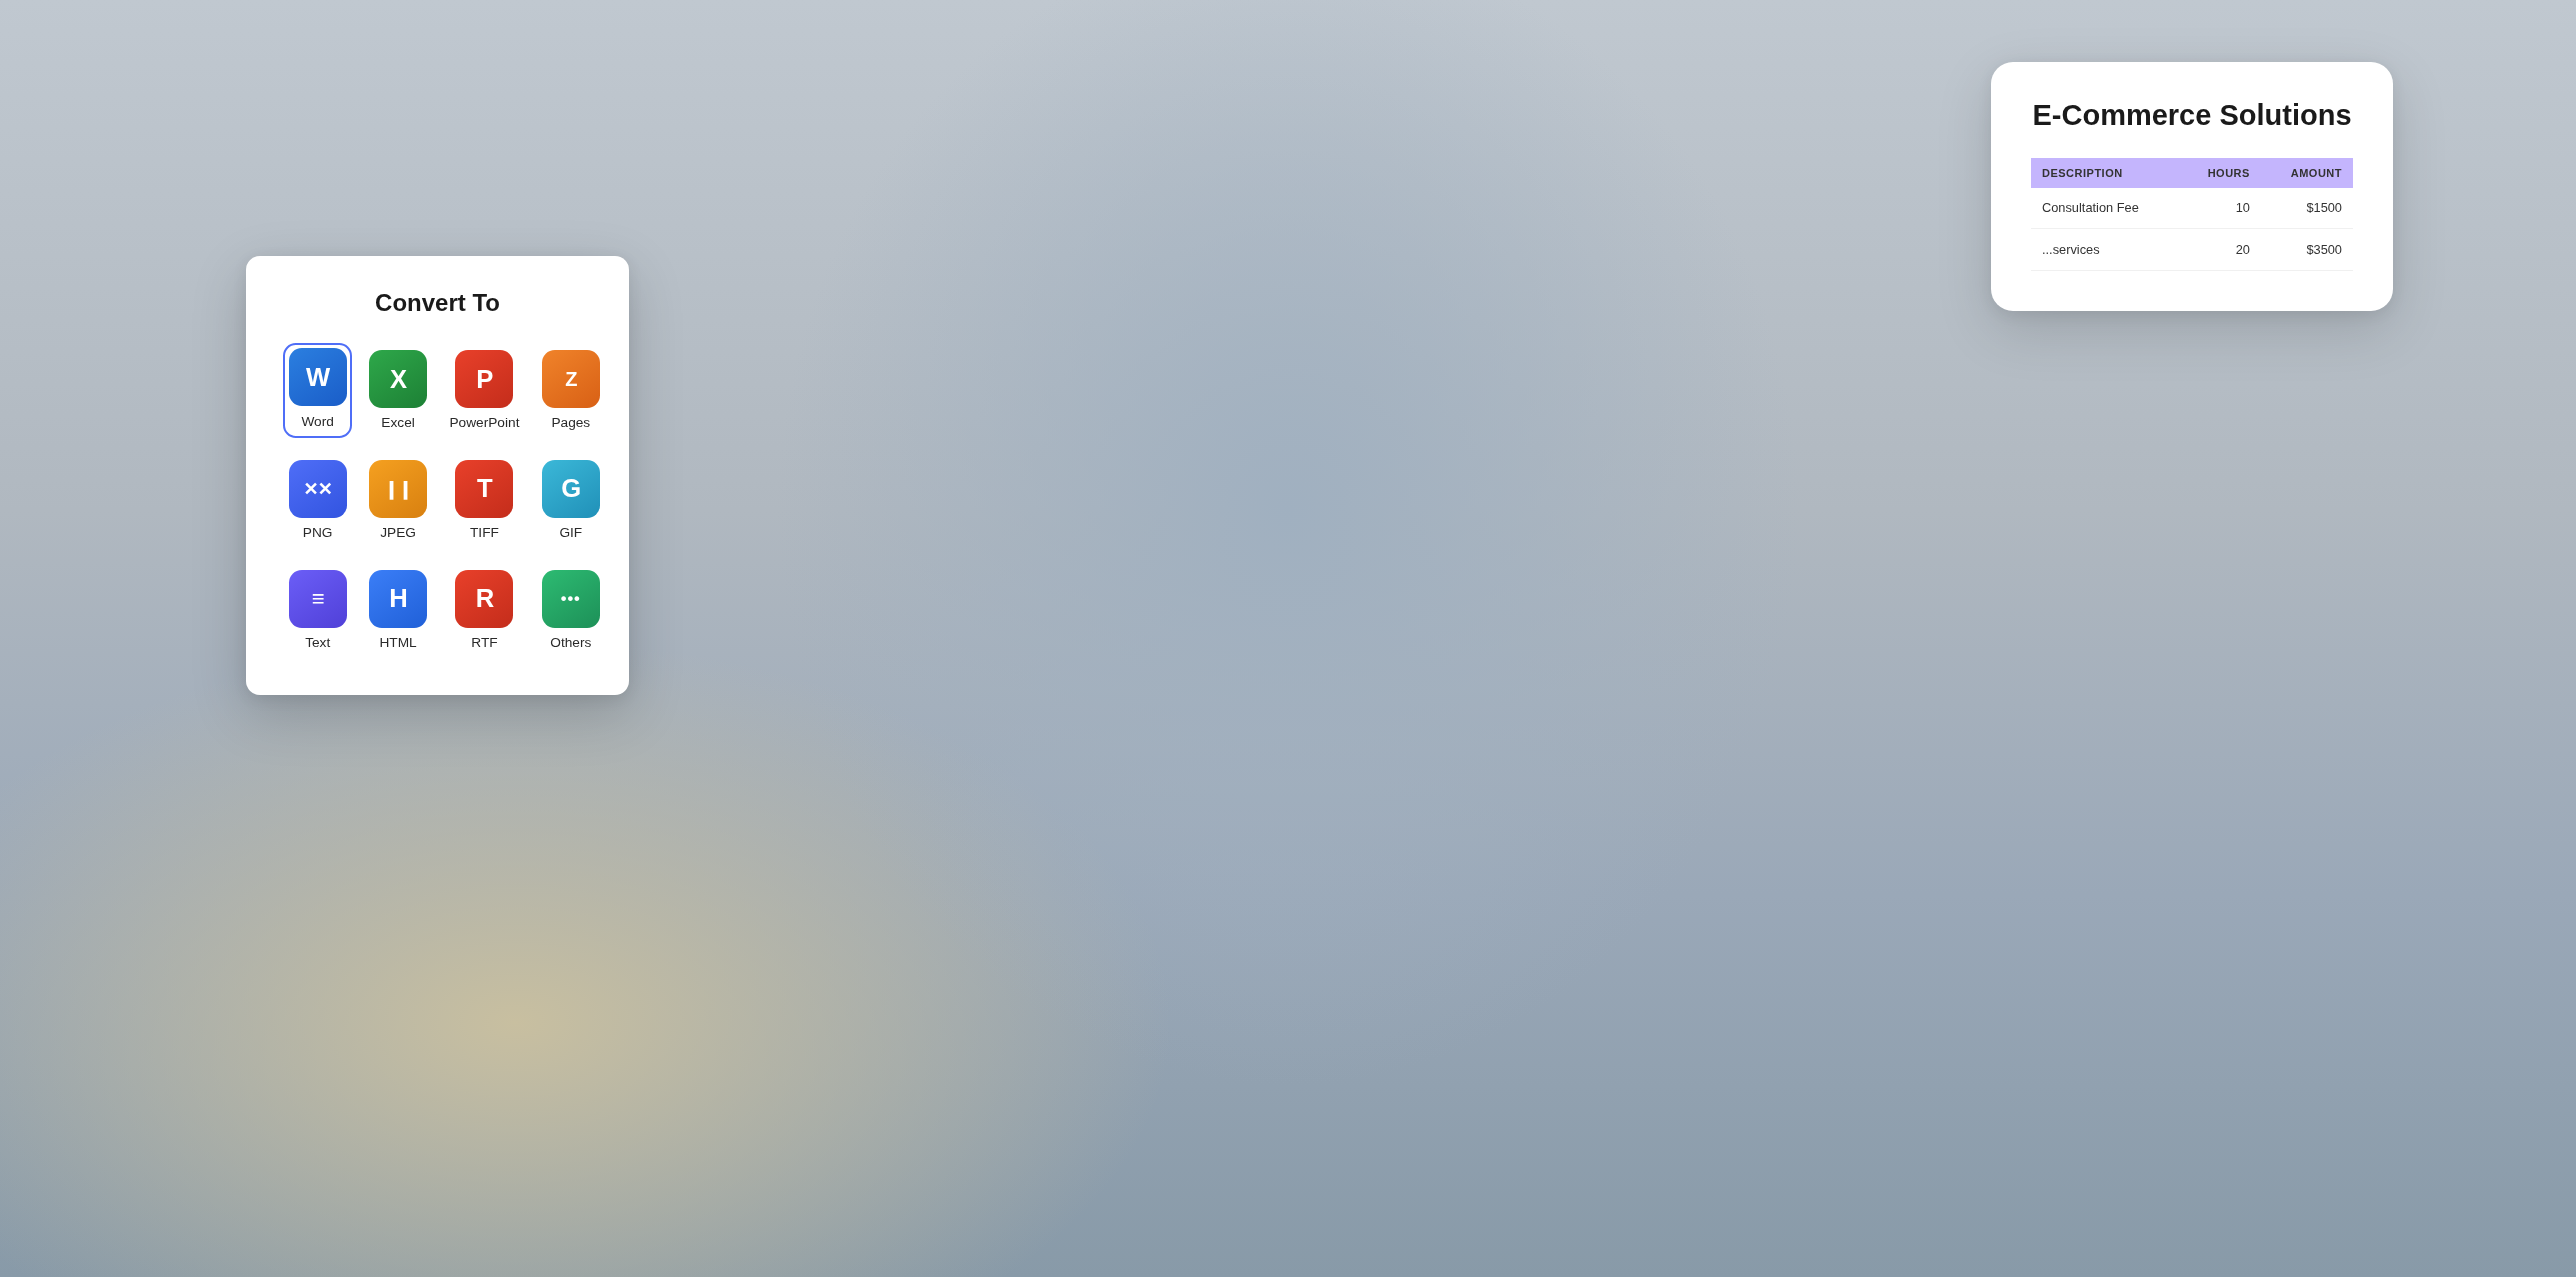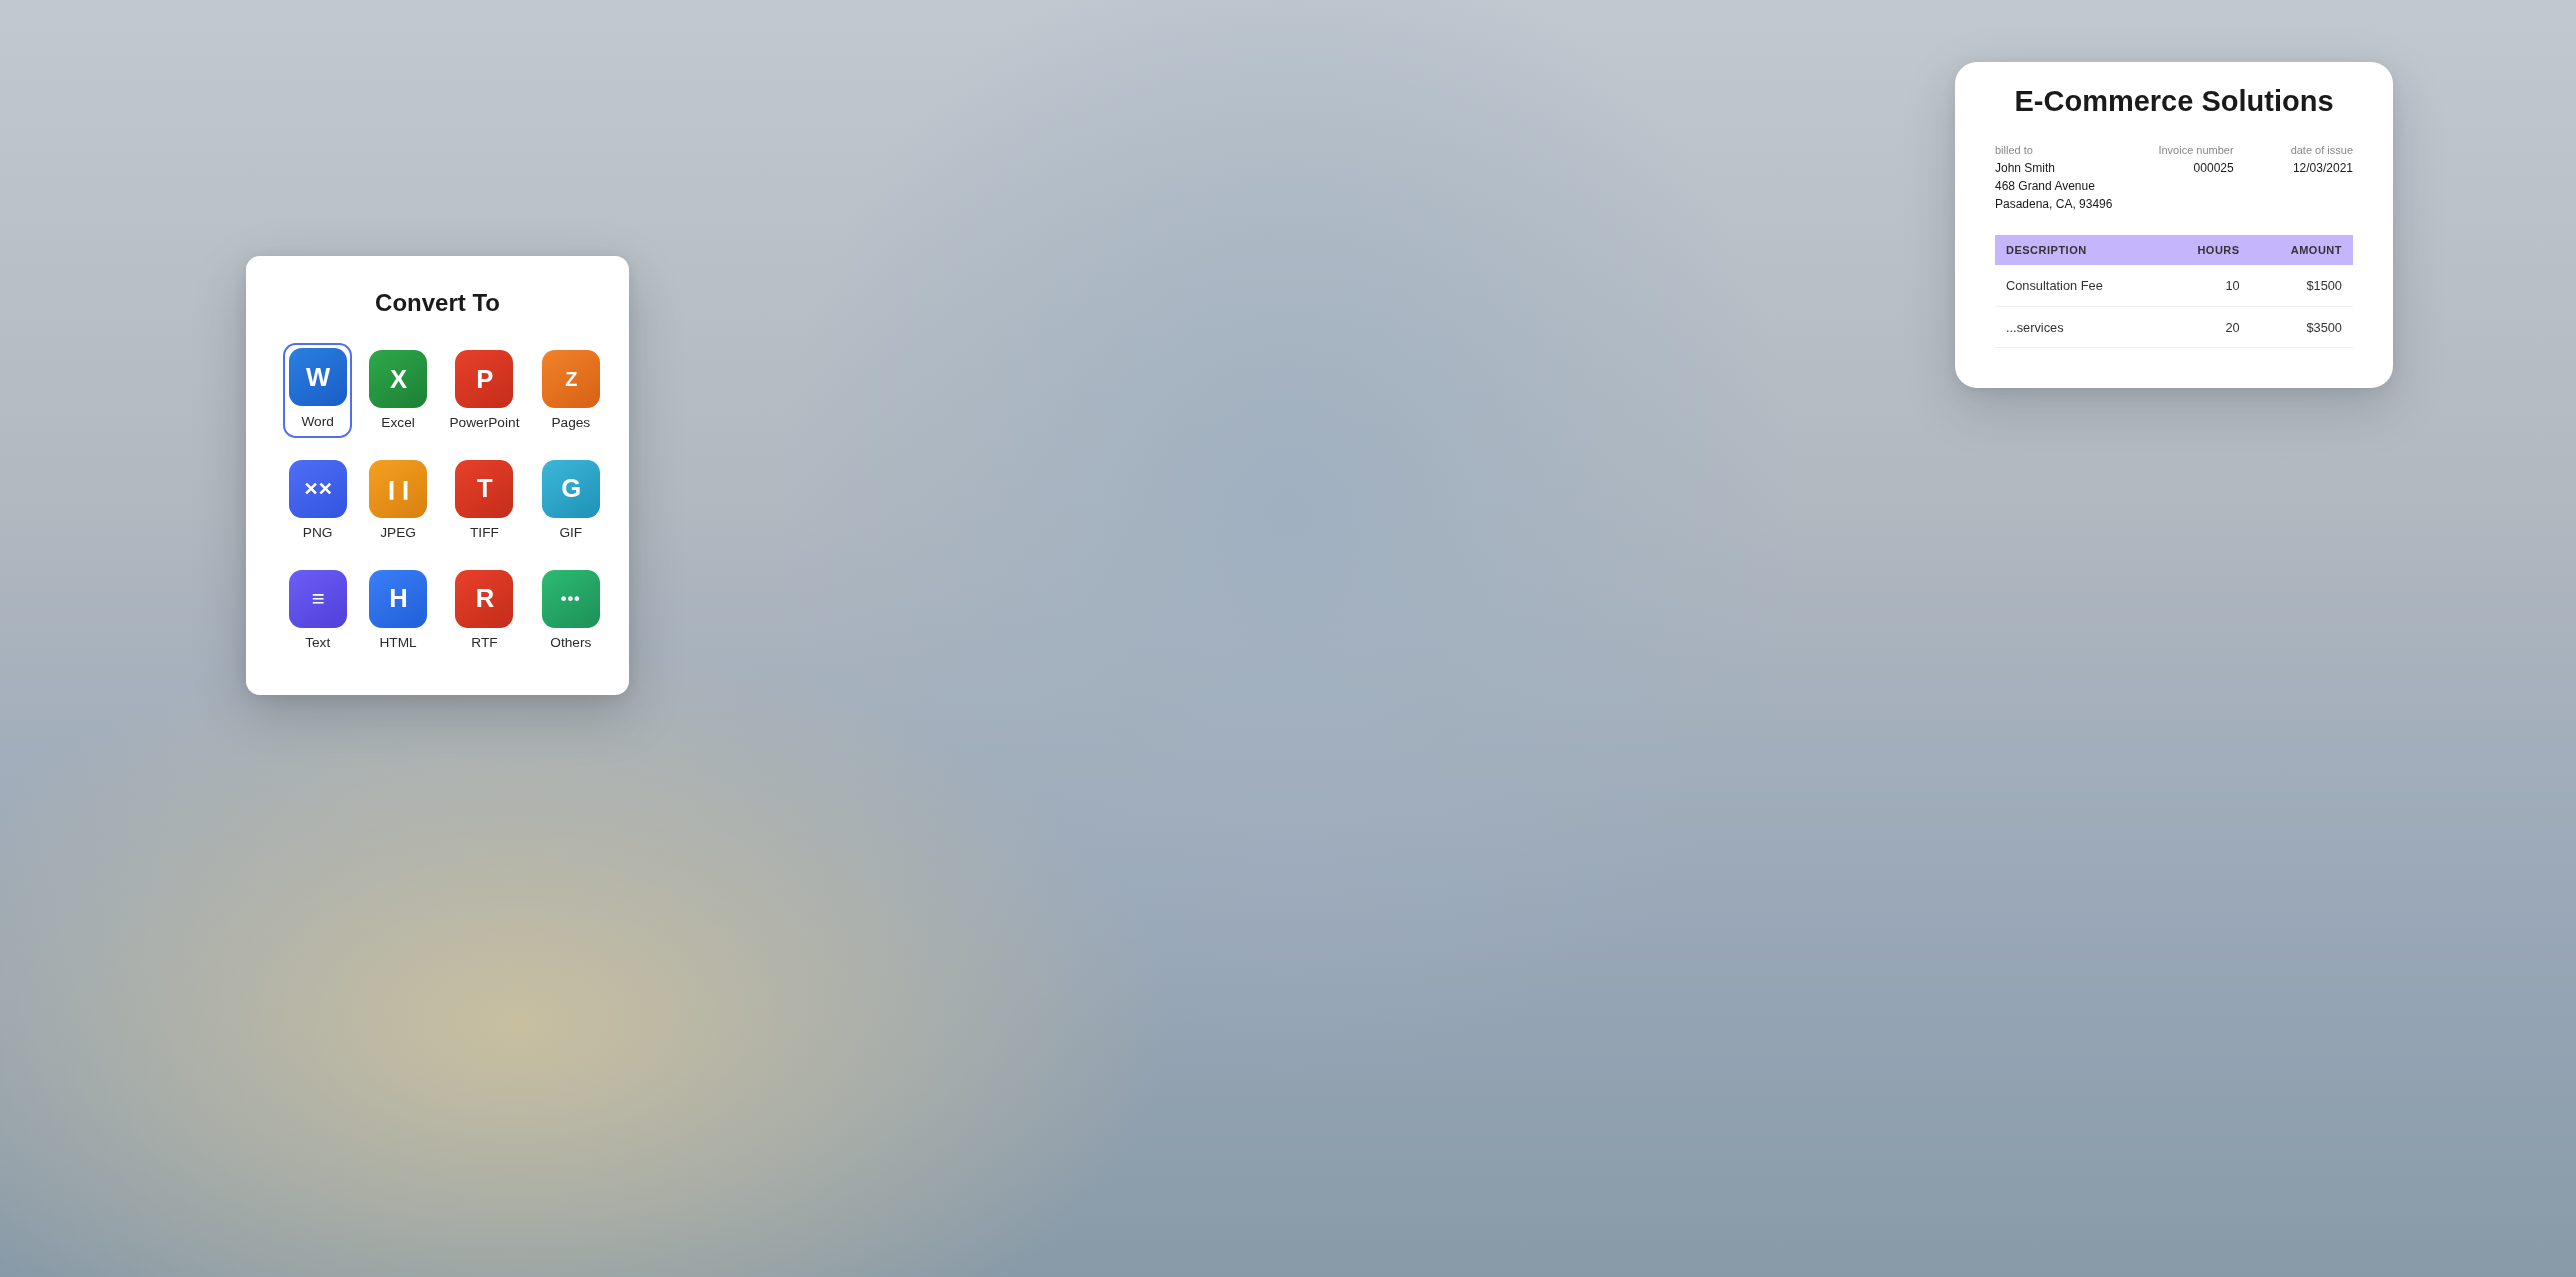--- a/index.html
+++ b/index.html
@@ -105,24 +105,24 @@
       font-weight: 500;
       color: #2a2a2a;
       text-align: left;
     }
 
     
     .invoice-card {
       position: absolute;
       right: 183px;
       top: 62px;
-      width: 438px;
+      width: 402px;
       background: #ffffff;
       border-radius: 22px;
-      padding: 23px 40px 40px;
+      padding: 37px 40px 40px;
       box-shadow: 0 18px 55px rgba(0,0,0,0.15), 0 3.7px 14.6px rgba(0,0,0,0.07);
     }
 
     .invoice-title {
       font-size: 29px;
       font-weight: 800;
       color: #1a1a1a;
       text-align: center;
       margin-bottom: 25.6px;
     }
@@ -259,36 +259,20 @@
       <div class="convert-icon icon-others" style="font-size:16.4px; letter-spacing:0.9px;">•••</div>
       <span class="convert-label">Others</span>
     </div>
 
   </div>
 </div>
 
 <div class="invoice-card">
   <div class="invoice-title">E-Commerce Solutions</div>
 
-  <div class="invoice-meta">
-    <div class="invoice-meta-col">
-      <div class="invoice-meta-label">billed to</div>
-      <div class="invoice-meta-value">John Smith</div>
-      <div class="invoice-meta-value">468 Grand Avenue</div>
-      <div class="invoice-meta-value">Pasadena, CA, 93496</div>
-    </div>
-    <div class="invoice-meta-col">
-      <div class="invoice-meta-label">Invoice number</div>
-      <div class="invoice-meta-value">000025</div>
-    </div>
-    <div class="invoice-meta-col">
-      <div class="invoice-meta-label">date of issue</div>
-      <div class="invoice-meta-value">12/03/2021</div>
-    </div>
-  </div>
 
   <table class="invoice-table">
     <thead>
       <tr>
         <th>DESCRIPTION</th>
         <th>HOURS</th>
         <th>AMOUNT</th>
       </tr>
     </thead>
     <tbody>

